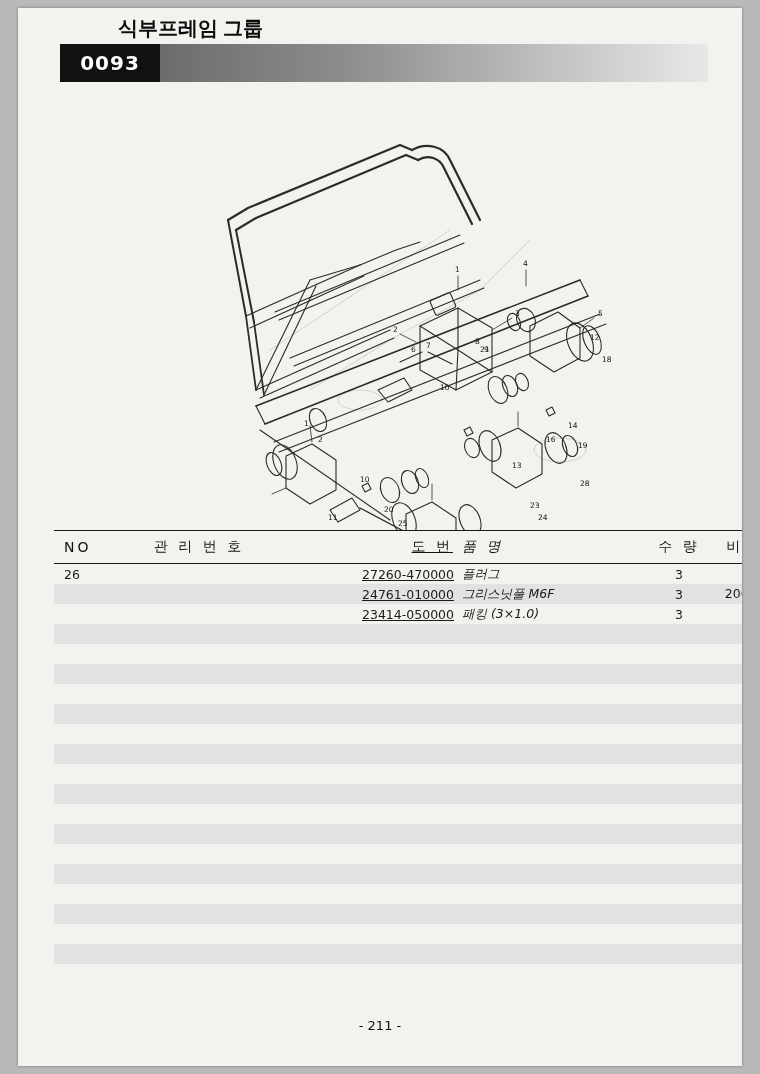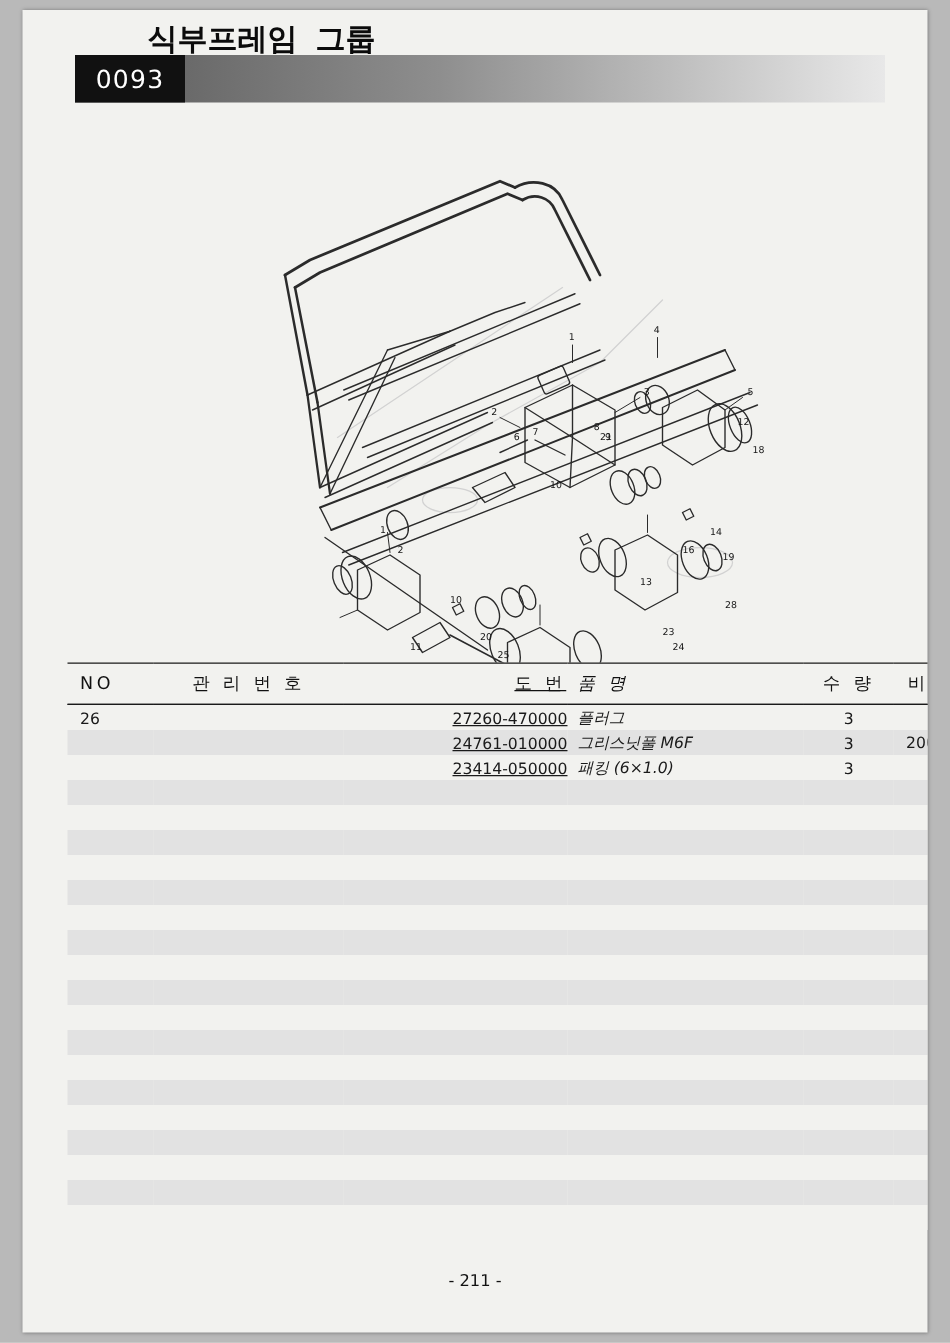--- a/index.html
+++ b/index.html
@@ -29,40 +29,40 @@
     left: 42px;
     top: 36px;
     width: 648px;
     height: 38px;
     background: linear-gradient(to right, #5a5a5a 0%, #8e8e8e 45%, #c8c8c8 80%, #e8e8e8 100%);
   }
   .header-badge {
     position: absolute;
     left: 0px;
     top: 0px;
-    width: 88px;
+    width: 100px;
     height: 38px;
     background: #111;
     color: #fff;
     display: flex;
     align-items: center;
     justify-content: center;
     font-size: 20px;
-    font-weight: normal;
+    font-weight: bold;
     letter-spacing: 1px;
     font-family: "DejaVu Sans", sans-serif;
   }
   .header-title {
     position: absolute;
     left: 100px;
     top: 7px;
-    font-size: 24px;
+    font-size: 20px;
     color: #0b0b0b;
     font-weight: bold;
-    font-family: Liberation Mono, monospace;
+    font-family: Liberation Serif, serif;
   }
   
   .figure {
     position: absolute;
     left: 42px;
     top: 82px;
     width: 648px;
     height: 440px;
   }
   .figure svg { display: block; }
@@ -298,21 +298,21 @@
           <td class="c-mng"></td>
           <td class="c-dwg">24761-010000</td>
           <td class="c-name">그리스닛풀 M6F</td>
           <td class="c-qty">3</td>
           <td class="c-remark">2005년</td>
         </tr>
         <tr>
           <td class="c-no"></td>
           <td class="c-mng"></td>
           <td class="c-dwg">23414-050000</td>
-          <td class="c-name">패킹 (6×1.0)</td>
+          <td class="c-name">패킹 (3×1.0)</td>
           <td class="c-qty">3</td>
           <td class="c-remark"></td>
         </tr>
         <tr>
           <td class="c-no"></td>
           <td class="c-mng"></td>
           <td class="c-dwg"></td>
           <td class="c-name"></td>
           <td class="c-qty"></td>
           <td class="c-remark"></td>

